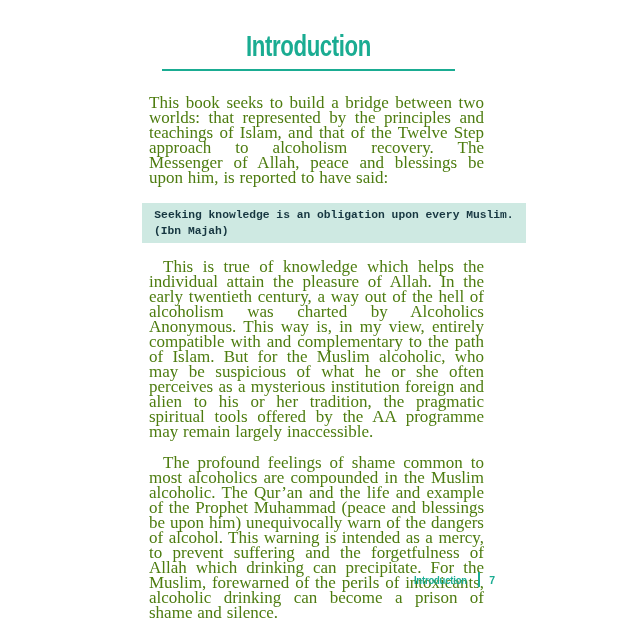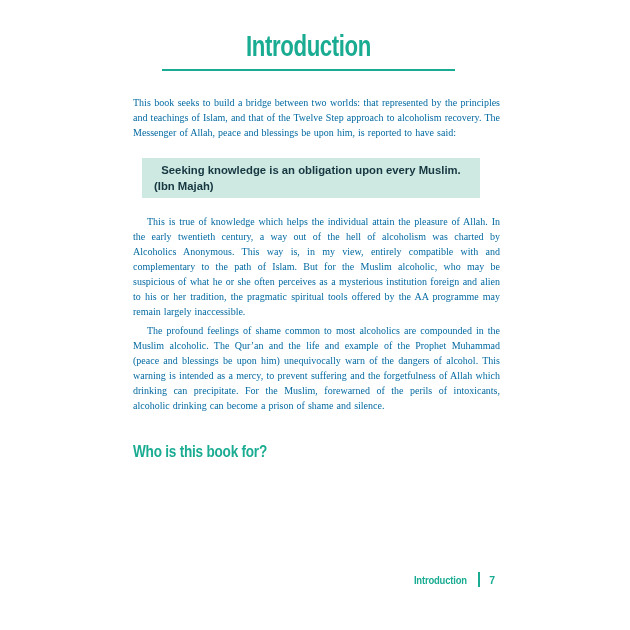--- a/index.html
+++ b/index.html
@@ -38,41 +38,41 @@
   .title-rule {
     height: 2px; width: 293px;
     background: #1AAC92;
     margin: 7px 0 0 29px;
   }
   
   .page-main {
     position: absolute; top: 0; left: 133px; width: 367px;
   }
   .para {
-    margin: 0;
-    font-size: 10px;
+    margin: 16px;
+    font-size: 17px;
     line-height: 15px;
-    color: #0369a1;
+    color: #4d7c0f;
     text-align: justify;
     word-spacing: 0.6px;
   }
   .para.indent { text-indent: 14px; }
   .p1 { margin-top: 95px; }
   .p2 { margin-top: 16px; }
   .p3 { margin-top: 4px; }
   .p4 { margin-top: 13px; text-align-last: justify; }
   
   .quote-box {
     box-sizing: border-box;
     margin: 18px 20px 0 9px;
-    width: 338px;
+    width: 384px;
     min-height: 39px;
     background: #CEE9E2;
     padding: 5px 12px 4px 12px;
-    font-family: Liberation Sans, sans-serif;
+    font-family: Liberation Mono, monospace;
     font-weight: bold;
     font-size: 11.3px;
     line-height: 15.5px;
     color: #163640;
   }
   .quote-text { margin: 0; text-align: center; }
   .quote-attr { margin: 0; text-align: left; }
   
   .section-heading {
     margin: 30px 0 0 0;

